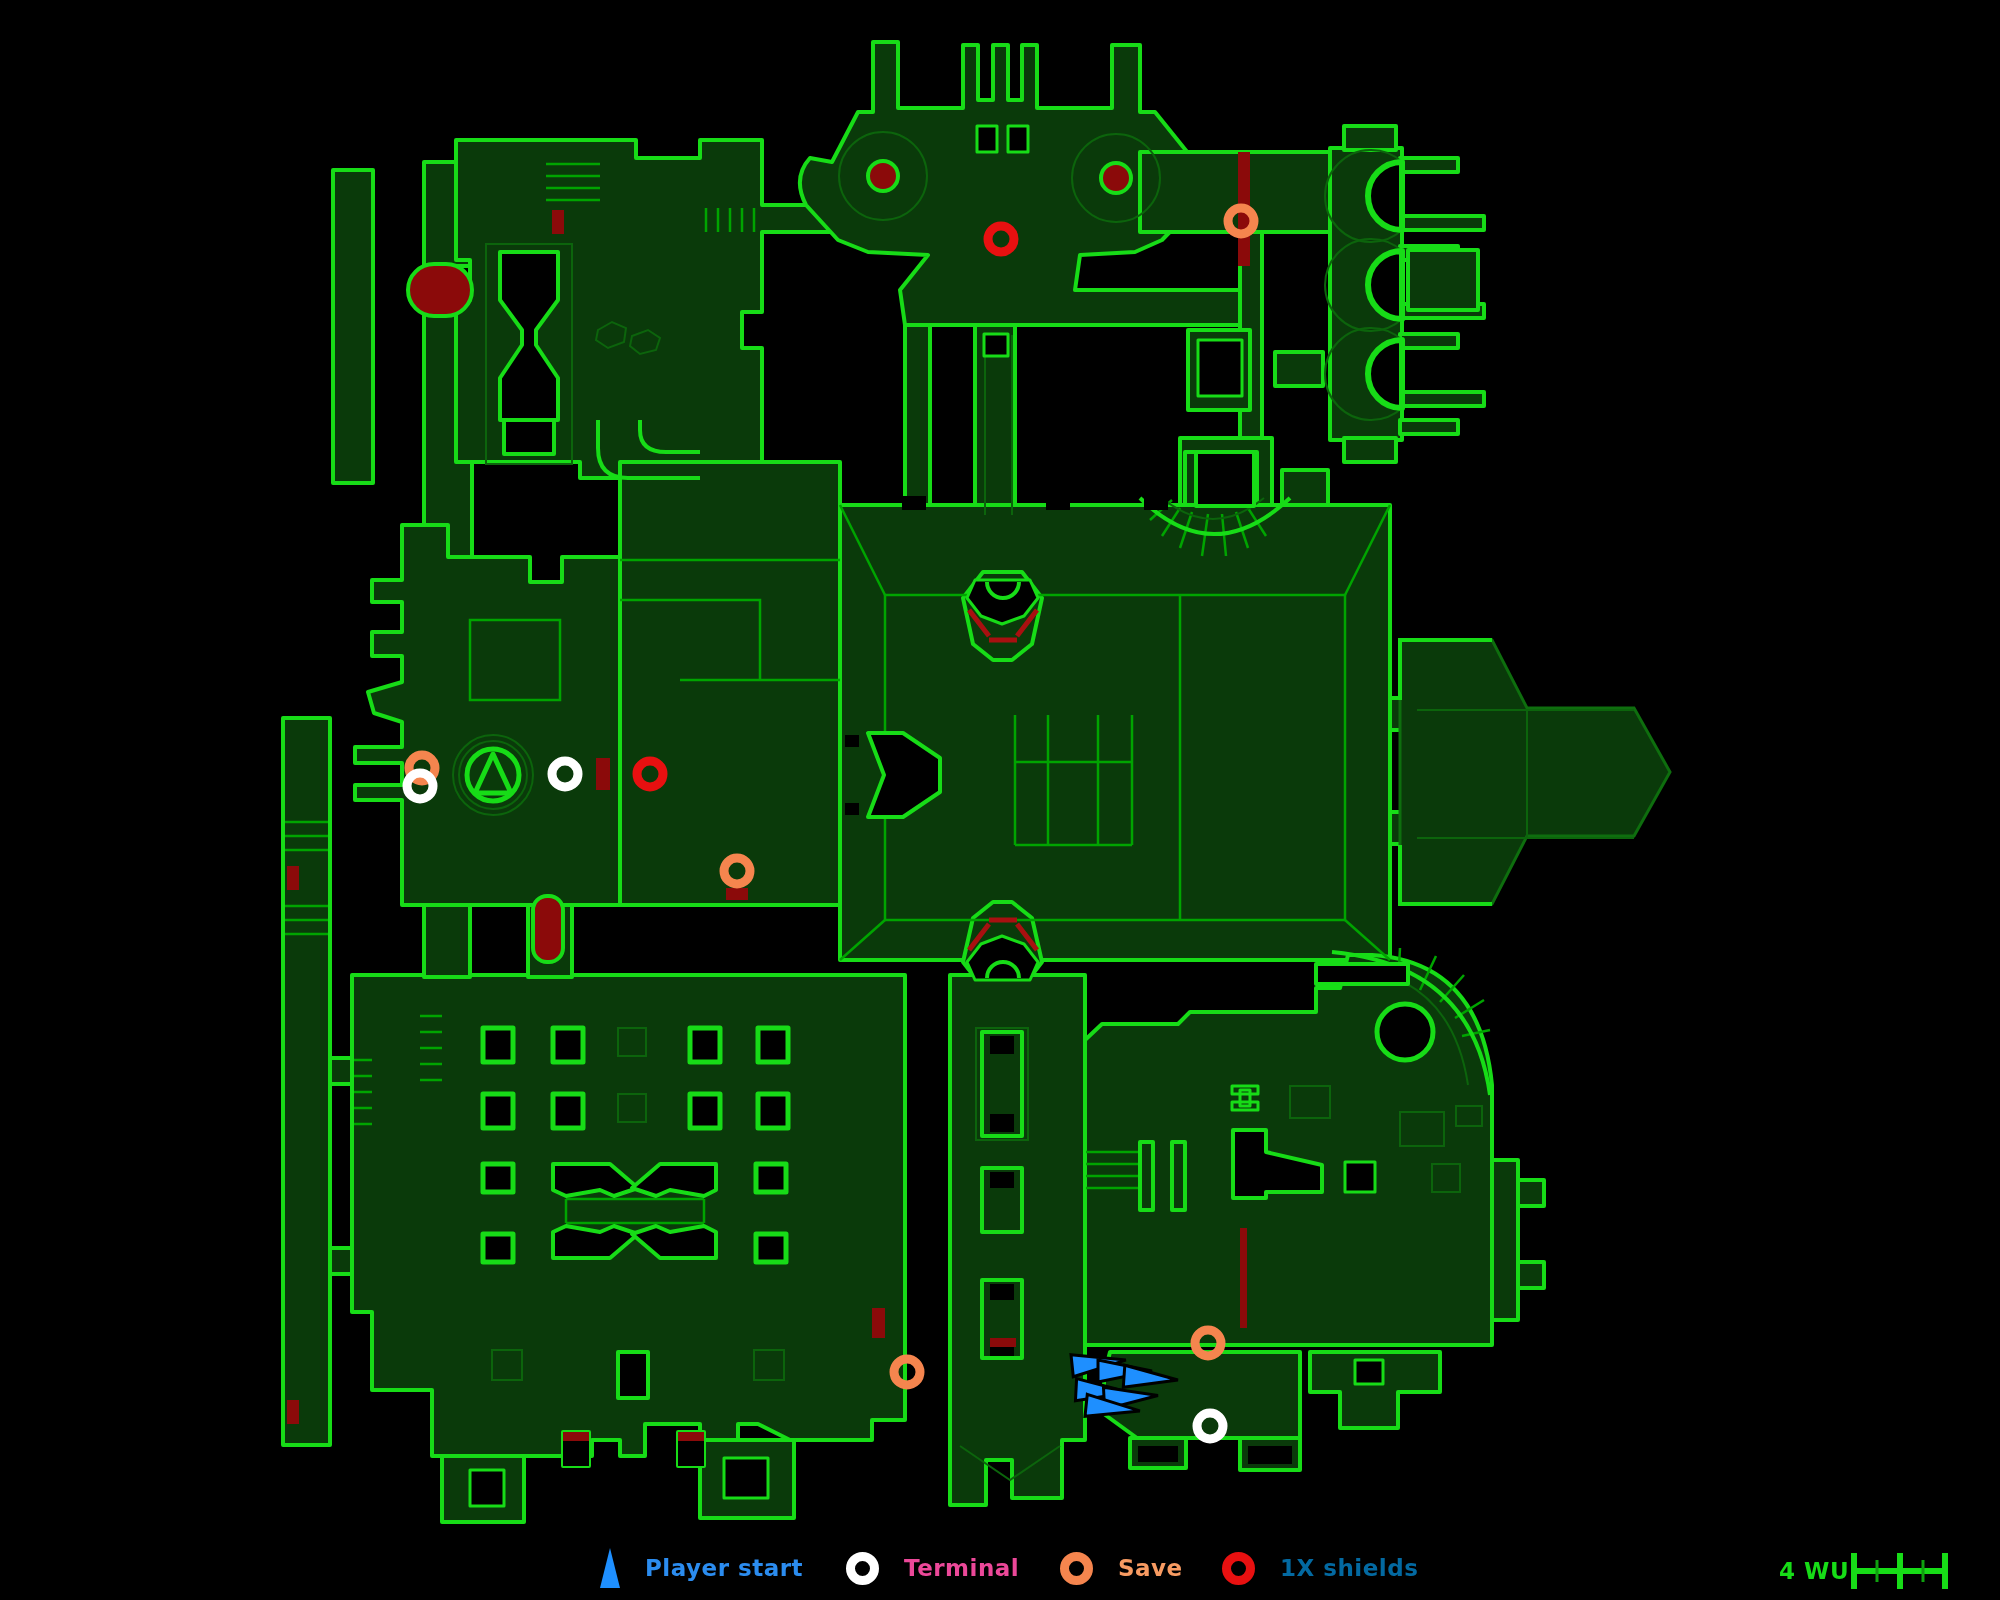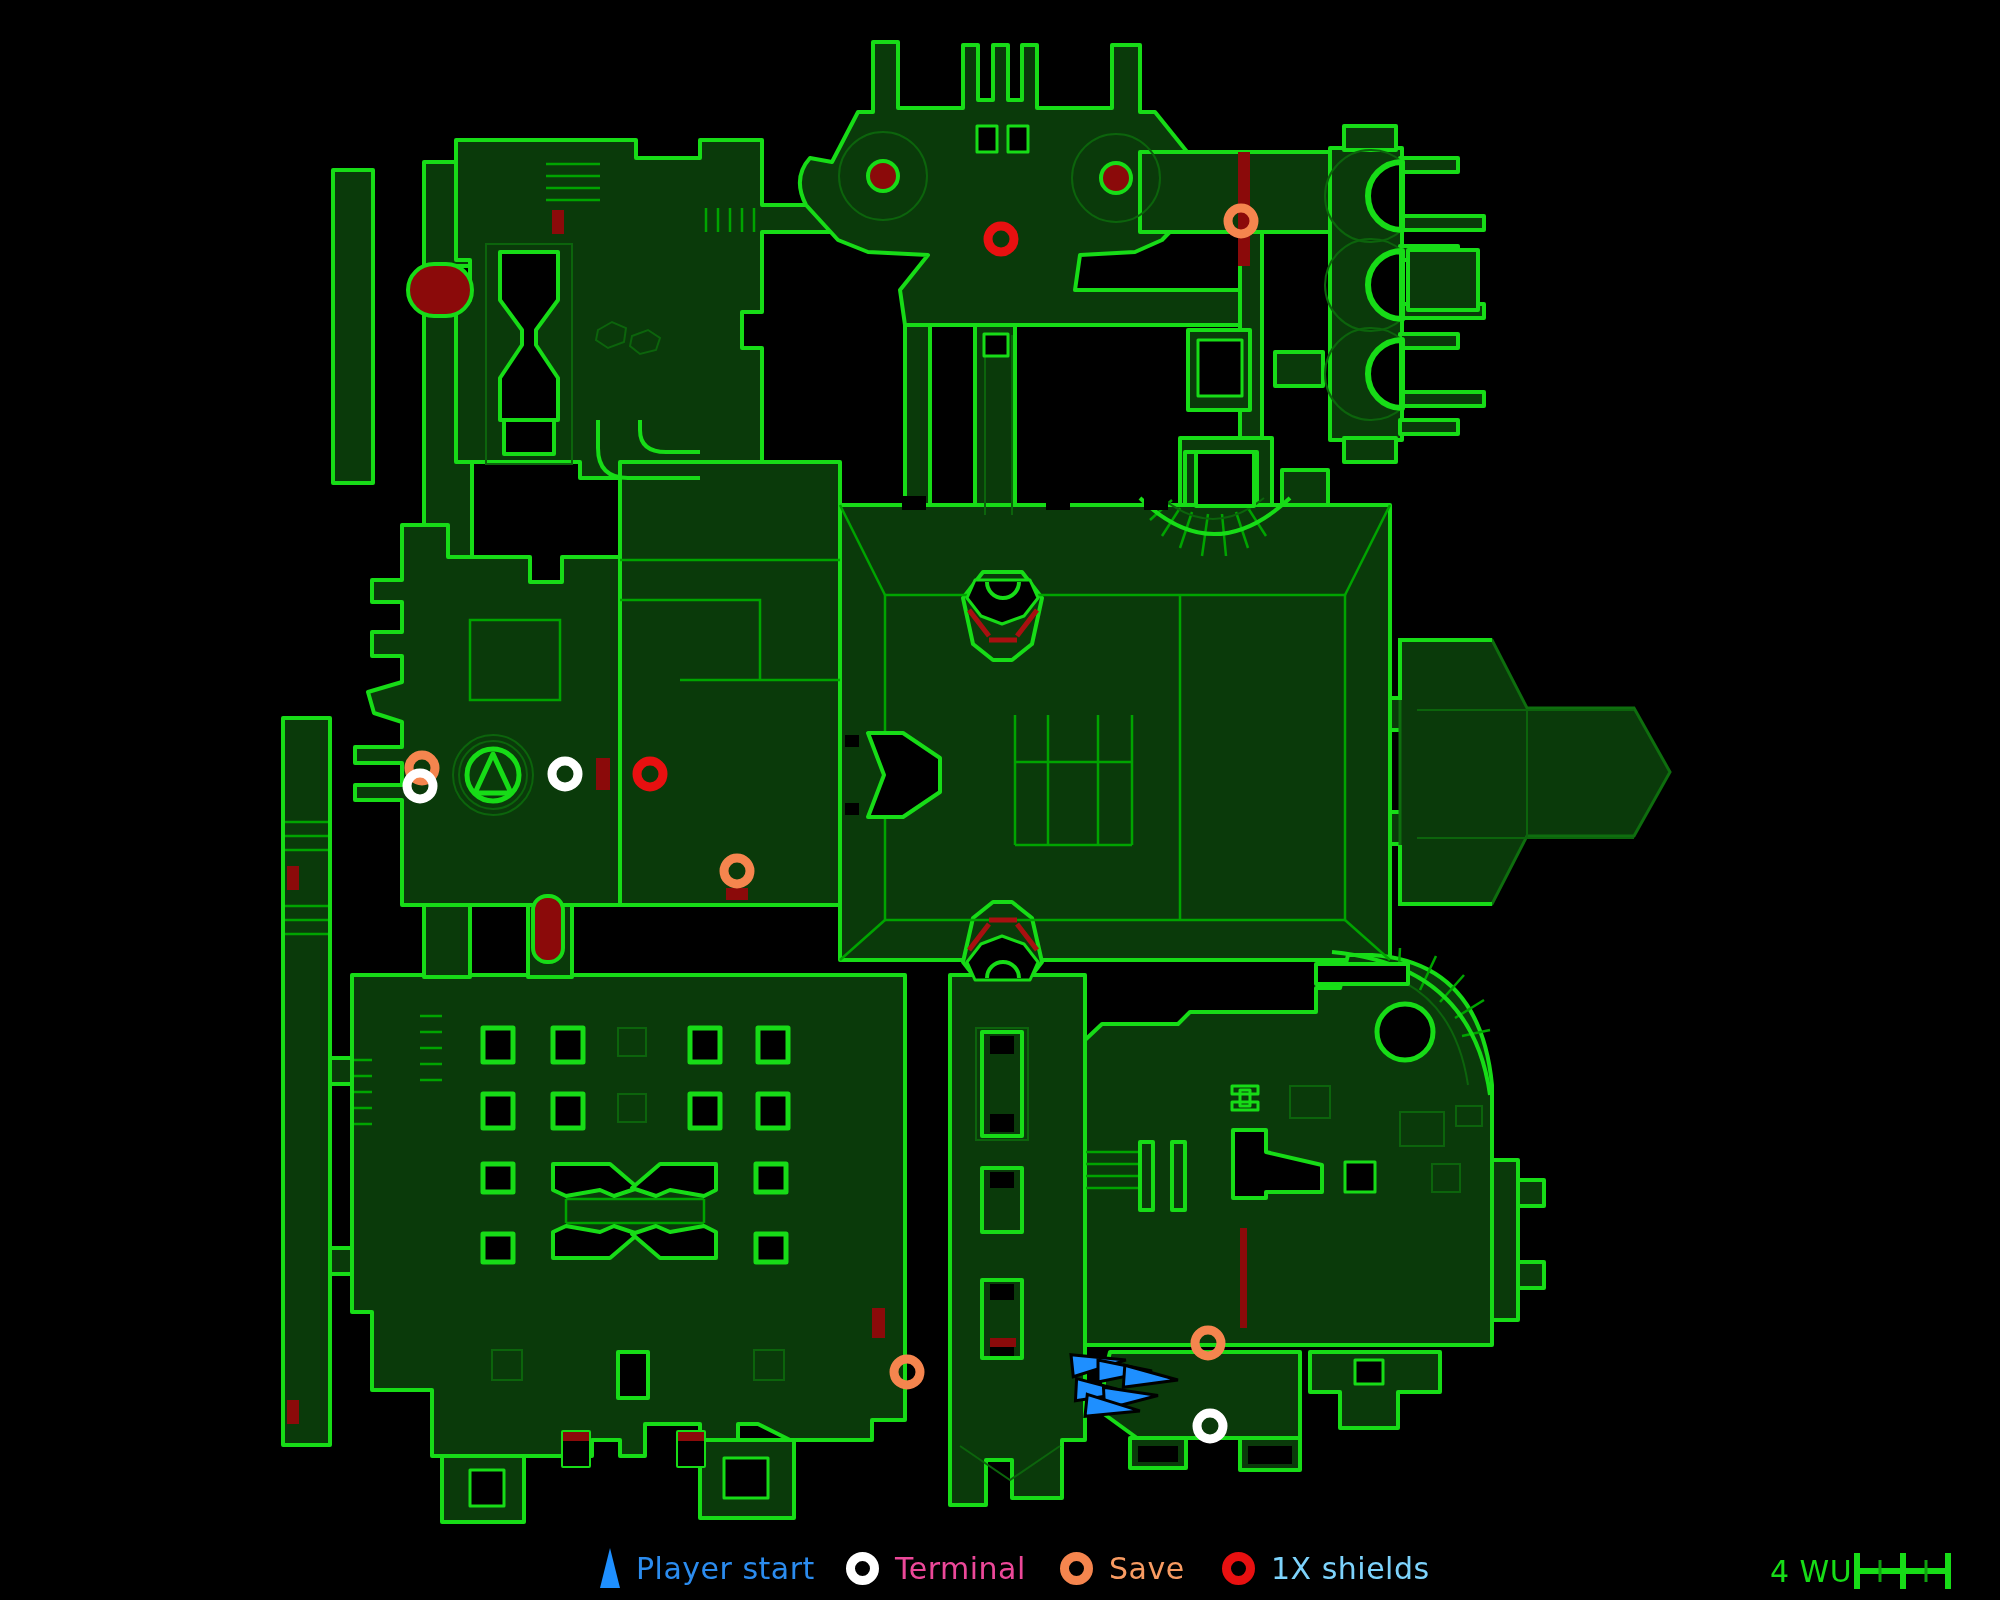--- a/index.html
+++ b/index.html
@@ -1,25 +1,25 @@
 <!DOCTYPE html>
 <html><head>
 <meta charset="utf-8">
 <style>
   html,body{margin:0;padding:0;background:#000;}
   .canvas{position:relative;width:2000px;height:1600px;background:#000;overflow:hidden;
           font-family:"DejaVu Sans",sans-serif;}
   #map-svg{position:absolute;left:0;top:0;}
   .legend{position:absolute;left:0;top:1542px;width:2000px;height:58px;}
   .legend-item{position:absolute;display:flex;align-items:center;gap:16px;height:52px;}
-  .legend-label{font-size:30px;font-weight:normal;letter-spacing:.5px;white-space:nowrap;}
+  .legend-label{font-size:23px;font-weight:bold;letter-spacing:.5px;white-space:nowrap;margin-left:9px;}
   .ring{width:15px;height:15px;border-radius:50%;border:9px solid #fff;box-sizing:content-box;}
   .tri{width:0;height:0;border-left:10px solid transparent;border-right:10px solid transparent;
        border-bottom:40px solid #1E8FFF;}
-  .c-blue{color:#2B8CEF}.c-white{color:#ec4899}.c-orange{color:#F89B62}.c-red{color:#7dd3fc}.c-green{color:#17DC17}
+  .c-blue{color:#2B8CEF}.c-white{color:#ec4899}.c-orange{color:#F89B62}.c-red{color:#0369a1}.c-green{color:#17DC17}
   .r-white{border-color:#FFFFFF}.r-orange{border-color:#F5854E}.r-red{border-color:#E81010}
   .scale-box{position:absolute;left:1770px;top:0;display:flex;align-items:center;gap:0;height:58px;}
 </style>
 </head>
 <body>
 
 <div class="canvas">
 
 <svg id="map-svg" width="2000" height="1600" viewBox="0 0 2000 1600">
 

